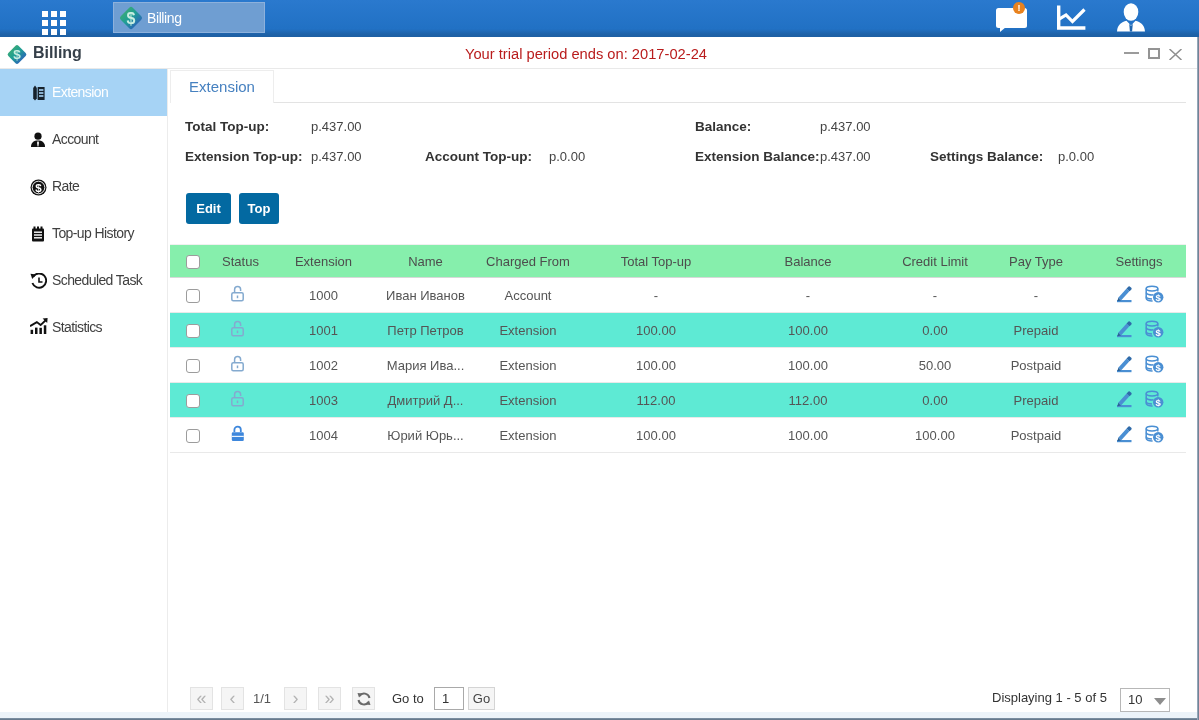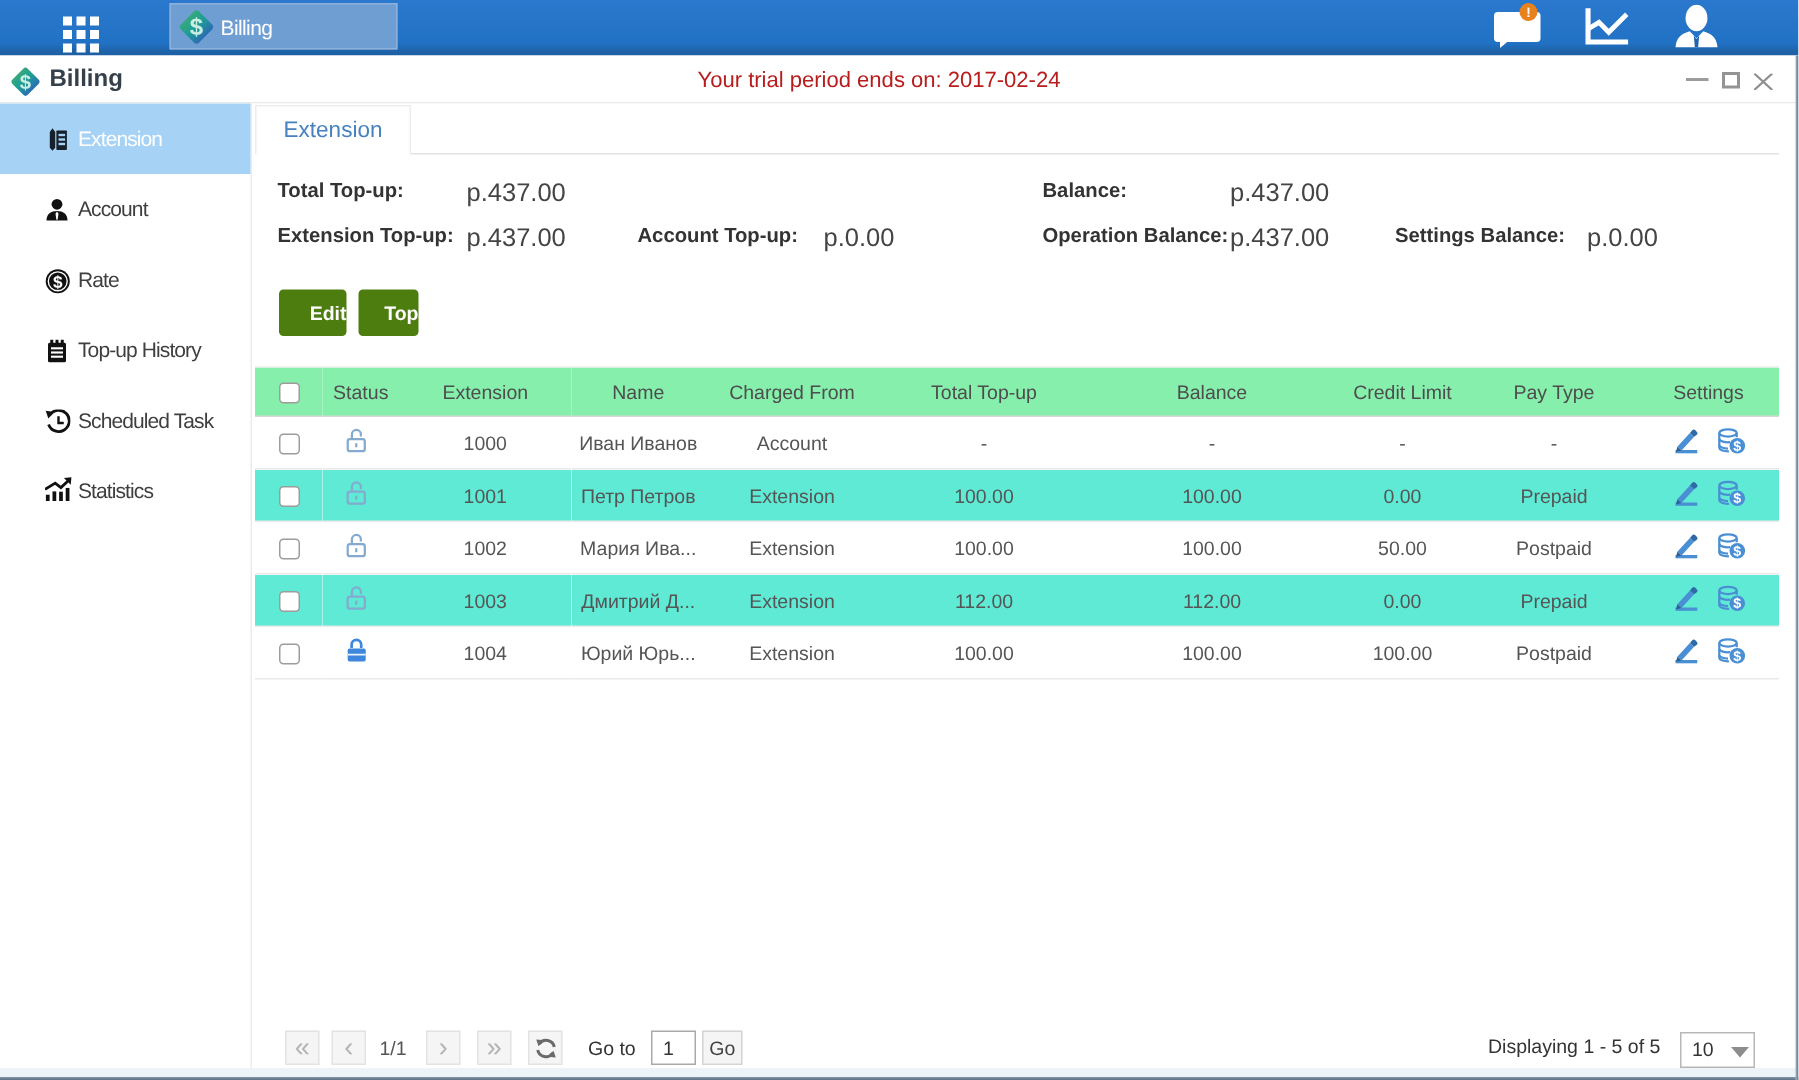--- a/index.html
+++ b/index.html
@@ -47,25 +47,25 @@
 
 
 #tabstrip { position:absolute; left:0; top:0; width:1031px; height:34px; }
 #tabline { position:absolute; left:106px; top:33px; width:912px; height:1px; background:#e3e3e3; }
 #activetab { position:absolute; left:2px; top:1px; width:104px; height:33px; background:#fff;
   border:1px solid #ededed; border-bottom:none; text-align:center; font-size:15px; color:#4681c0;
   line-height:32px; }
 
 
 .lab { position:absolute; font-size:13.5px; font-weight:bold; color:#333; white-space:nowrap; }
-.val { position:absolute; font-size:17px; color:#444; white-space:nowrap; }
-
-
-.btn { position:absolute; top:124px; height:31px; background:#4d7c0f; border-radius:3px; color:#fff;
-  font-size:13px; font-weight:bold; text-align:right; line-height:31px; }
+.val { position:absolute; font-size:13px; color:#444; white-space:nowrap; }
+
+
+.btn { position:absolute; top:124px; height:31px; background:#0369a1; border-radius:3px; color:#fff;
+  font-size:13px; font-weight:bold; text-align:center; line-height:31px; }
 #btn-edit { left:18px; width:45px; }
 #btn-top { left:71px; width:40px; }
 
 
 #grid { position:absolute; left:2px; top:175px; width:1016px; }
 table { border-collapse:collapse; table-layout:fixed; width:1016px; }
 th { height:33px; font-size:13px; font-weight:normal; color:#4d4d4d; text-align:center;
   border-top:1px solid #f0f0f0; border-bottom:1px solid #d8d8d8; background:#86efac; }
 td svg { position:relative; left:-3px; }
 td.ops svg { left:0; }
@@ -232,21 +232,21 @@
 
   <div class="lab" style="left:17px;top:50px">Total Top-up:</div>
   <div class="val" style="left:143px;top:50px">p.437.00</div>
   <div class="lab" style="left:527px;top:50px">Balance:</div>
   <div class="val" style="left:652px;top:50px">p.437.00</div>
 
   <div class="lab" style="left:17px;top:80px">Extension Top-up:</div>
   <div class="val" style="left:143px;top:80px">p.437.00</div>
   <div class="lab" style="left:257px;top:80px">Account Top-up:</div>
   <div class="val" style="left:381px;top:80px">p.0.00</div>
-  <div class="lab" style="left:527px;top:80px">Operation Balance:</div>
+  <div class="lab" style="left:527px;top:80px">Extension Balance:</div>
   <div class="val" style="left:652px;top:80px">p.437.00</div>
   <div class="lab" style="left:762px;top:80px">Settings Balance:</div>
   <div class="val" style="left:890px;top:80px">p.0.00</div>
 
   <div class="btn" id="btn-edit">Edit</div>
   <div class="btn" id="btn-top">Top Up</div>
 
   <div id="grid">
   <table>
     <colgroup>

